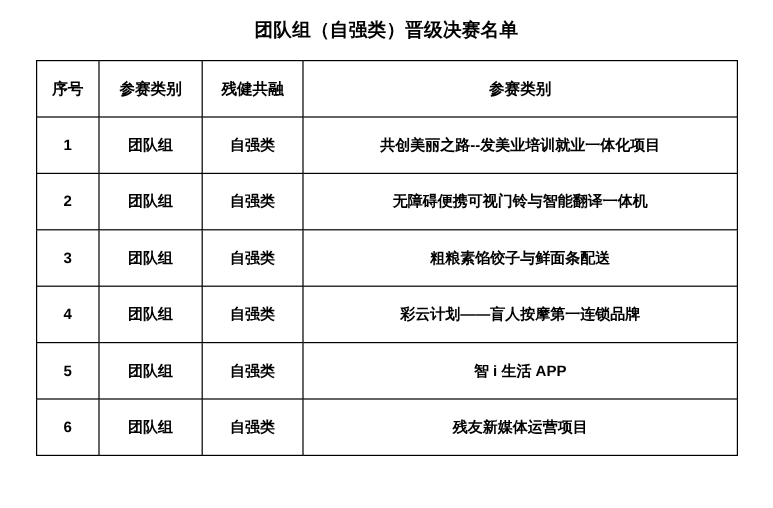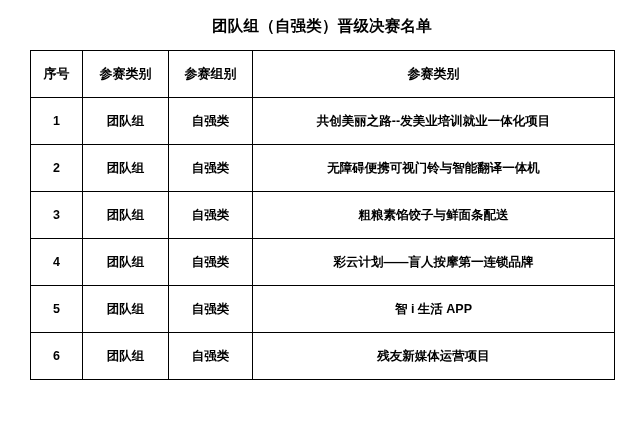--- a/index.html
+++ b/index.html
@@ -81,21 +81,21 @@
       <colgroup>
         <col class="c-idx">
         <col class="c-group">
         <col class="c-cat">
         <col class="c-proj">
       </colgroup>
       <thead>
         <tr>
           <th>序号</th>
           <th>参赛类别</th>
-          <th>参赛组别</th>
+          <th>残健共融</th>
           <th>参赛类别</th>
         </tr>
       </thead>
       <tbody>
         <tr>
           <td class="idx">1</td>
           <td class="group">团队组</td>
           <td class="cat">自强类</td>
           <td class="proj">共创美丽之路--发美业培训就业一体化项目</td>
         </tr>

